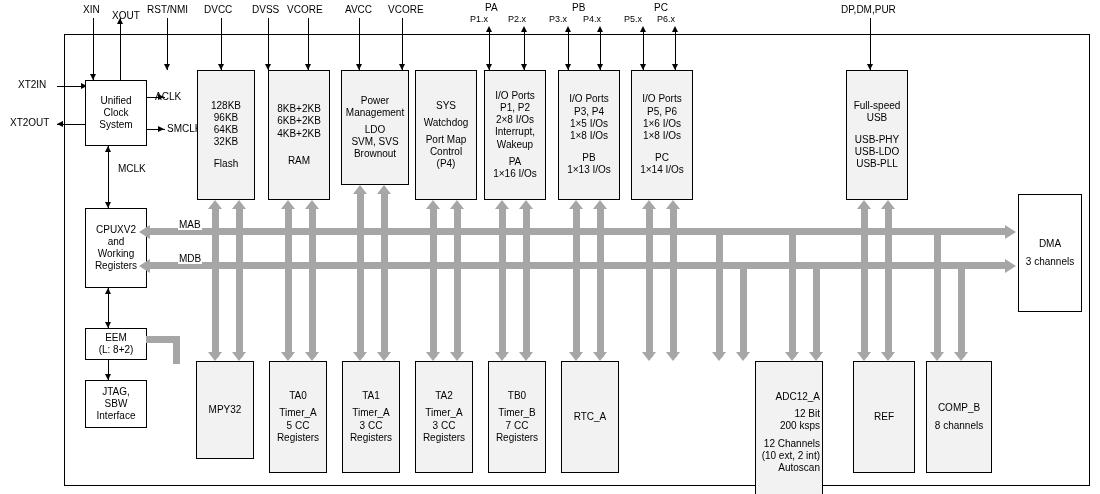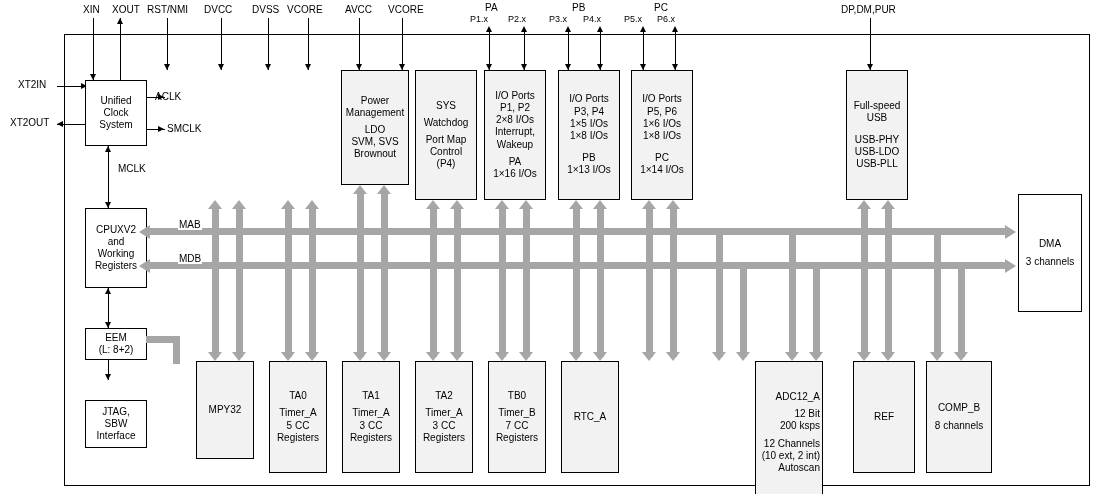--- a/index.html
+++ b/index.html
@@ -72,21 +72,21 @@
   .bus-label{position:absolute;font-size:10px;color:#000;background:#fff;padding:0 1px;}
 </style>
 </head>
 <body>
 
 <div class="root">
 
   <div class="abs chip-outline" style="left:64px;top:34px;width:1026px;height:452px;"></div>
 
   <div class="lbl" style="left:83px;top:4px;">XIN</div>
-  <div class="lbl" style="left:112px;top:4px;">XOUT</div>
+  <div class="lbl" style="left:112px;top:10px;">XOUT</div>
   <div class="lbl" style="left:147px;top:4px;">RST/NMI</div>
   <div class="lbl" style="left:204px;top:4px;">DVCC</div>
   <div class="lbl" style="left:252px;top:4px;">DVSS</div>
   <div class="lbl" style="left:287px;top:4px;">VCORE</div>
   <div class="lbl" style="left:345px;top:4px;">AVCC</div>
   <div class="lbl" style="left:388px;top:4px;">VCORE</div>
   <div class="lbl" style="left:841px;top:4px;">DP,DM,PUR</div>
 
   <div class="lbl" style="left:485px;top:2px;">PA</div>
   <div class="lbl" style="left:572px;top:2px;">PB</div>
@@ -187,30 +187,48 @@
   <div class="ar-d" style="left:104.5px;top:322px;"></div>
 
   <div class="abs blk white" style="left:85px;top:328px;width:62px;height:32px;">
     <span class="ln">EEM</span>
     <span class="ln">(L: 8+2)</span>
   </div>
 
   <div class="vline" style="left:108px;top:360px;height:20px;"></div>
   <div class="ar-d" style="left:104.5px;top:374px;"></div>
 
-  <div class="abs blk white" style="left:85px;top:380px;width:62px;height:48px;margin-top:20px;">
+  <div class="abs blk white" style="left:85px;top:380px;width:62px;height:48px;">
     <span class="ln">JTAG,</span>
     <span class="ln">SBW</span>
     <span class="ln">Interface</span>
   </div>
 
   <div class="gconn" style="left:146px;top:336px;width:34px;height:7px;"></div>
   <div class="gconn" style="left:173px;top:336px;height:28px;"></div>
 
-
+  <div class="abs blk" style="left:197px;top:70px;width:58px;height:130px;">
+    <span class="ln">128KB</span>
+    <span class="ln">96KB</span>
+    <span class="ln">64KB</span>
+    <span class="ln">32KB</span>
+    <span class="sp"></span>
+      <span class="sp"></span>
+    <span class="ln">Flash</span>
+  </div>
+
+  <div class="abs blk" style="left:268px;top:70px;width:62px;height:130px;">
+    <span class="ln">8KB+2KB</span>
+    <span class="ln">6KB+2KB</span>
+    <span class="ln">4KB+2KB</span>
+    <span class="sp"></span>
+      <span class="sp"></span>
+      <span class="sp"></span>
+    <span class="ln">RAM</span>
+  </div>
 
   <div class="abs blk" style="left:341px;top:70px;width:68px;height:115px;">
     <span class="ln">Power</span>
     <span class="ln">Management</span>
     <span class="sp"></span>
     <span class="ln">LDO</span>
     <span class="ln">SVM, SVS</span>
     <span class="ln">Brownout</span>
   </div>
 

